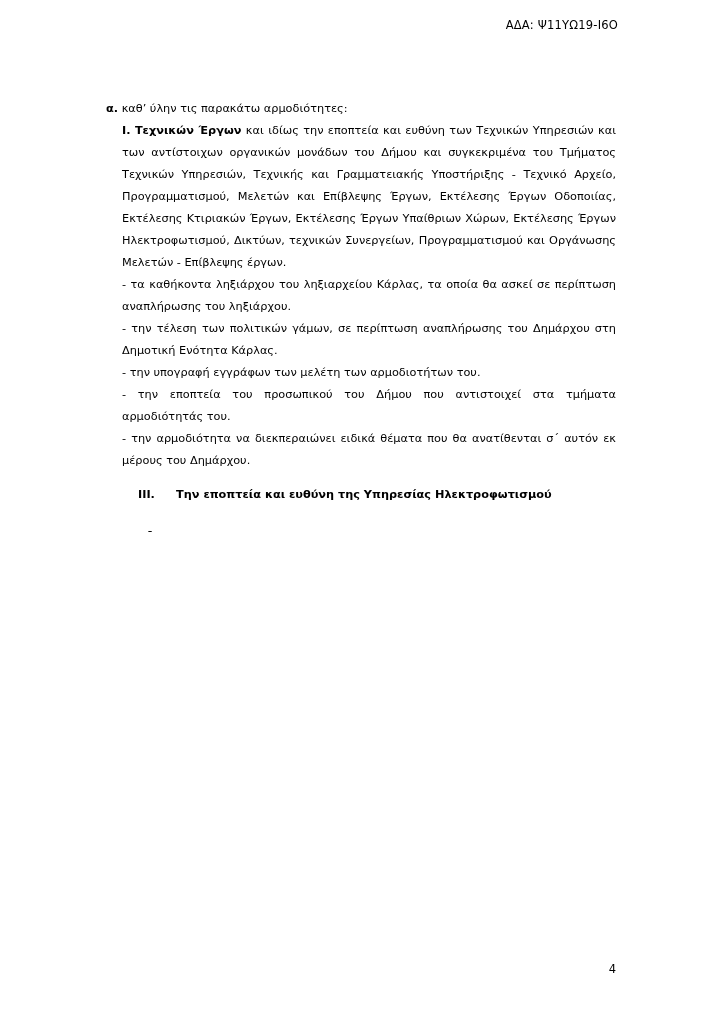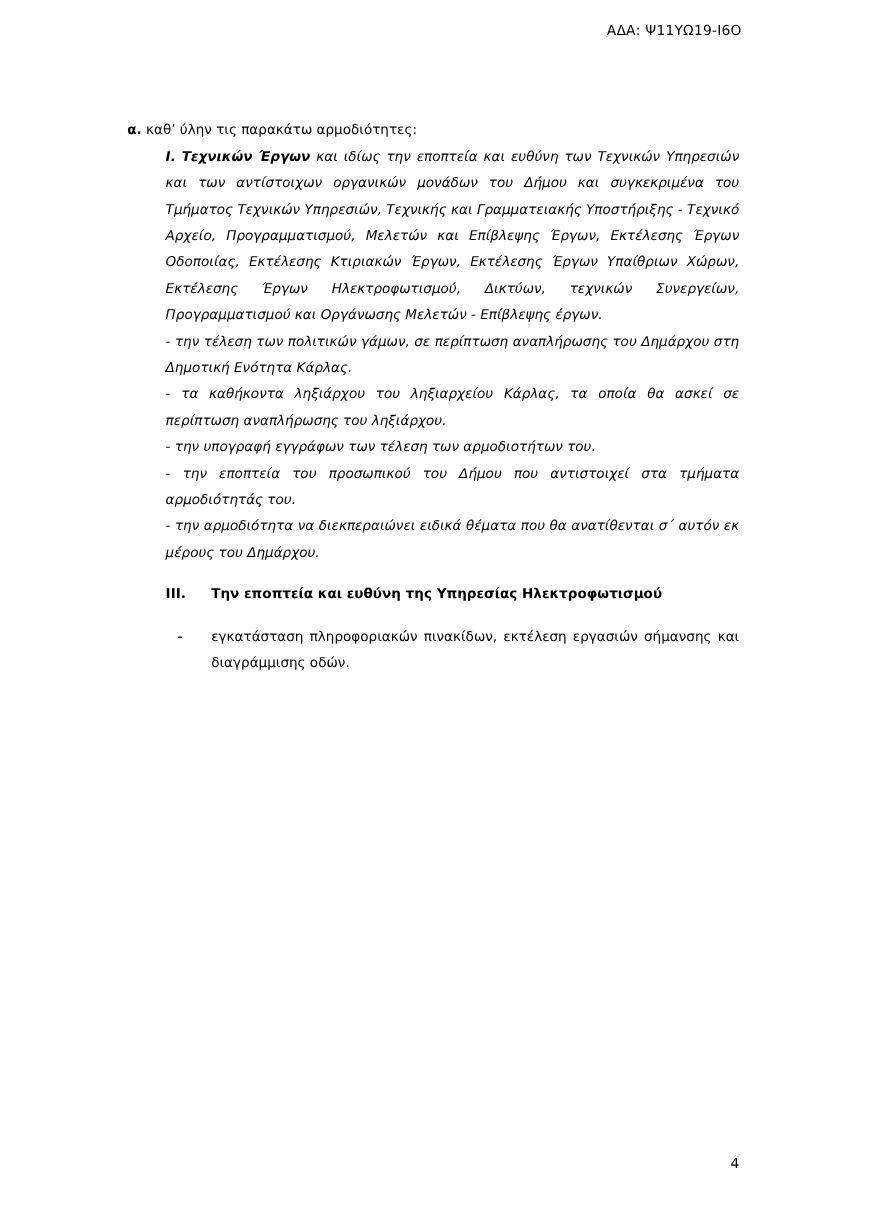--- a/index.html
+++ b/index.html
@@ -47,22 +47,21 @@
   .b { font-weight: bold; }
   .para-c {
     text-indent: 0;
     margin-bottom: 16px;
   }
   .para-c .tab-gap { display: inline-block; width: 42px; }
   .para-a {
     margin-bottom: 0;
   }
   .block-indent {
-    margin-left: 32px;
-    font-style: italic;
+    margin-left: 16px;
   }
   .roman-i-para {
     text-align: justify;
     margin-bottom: 0;
   }
   .dash-line {
     margin: 0;
     text-align: justify;
   }
   .section-iii {
@@ -121,38 +120,37 @@
     <p class="para-a">
       <span class="b">α.</span><span> καθ’ ύλην τις παρακάτω αρμοδιότητες:</span>
     </p>
 
     <div class="block-indent">
       <p class="roman-i-para">
         <span class="b">Ι.</span>
         <span class="b">Τεχνικών Έργων</span><span> και ιδίως την εποπτεία και ευθύνη των Τεχνικών Υπηρεσιών και των αντίστοιχων οργανικών μονάδων του Δήμου και συγκεκριμένα του Τμήματος Τεχνικών Υπηρεσιών, Τεχνικής και Γραμματειακής Υποστήριξης - Τεχνικό Αρχείο, Προγραμματισμού, Μελετών και Επίβλεψης Έργων, Εκτέλεσης Έργων Οδοποιίας, Εκτέλεσης Κτιριακών Έργων, Εκτέλεσης Έργων Υπαίθριων Χώρων, Εκτέλεσης Έργων Ηλεκτροφωτισμού, Δικτύων, τεχνικών Συνεργείων, Προγραμματισμού και Οργάνωσης Μελετών - Επίβλεψης έργων.</span>
       </p>
 
+      <p class="dash-line">- τα καθήκοντα ληξιάρχου του ληξιαρχείου Κάρλας, τα οποία θα ασκεί σε περίπτωση αναπλήρωσης του ληξιάρχου.</p>
       <p class="dash-line">- την τέλεση των πολιτικών γάμων, σε περίπτωση αναπλήρωσης του Δημάρχου στη Δημοτική Ενότητα Κάρλας.</p>
-      <p class="dash-line">- τα καθήκοντα ληξιάρχου του ληξιαρχείου Κάρλας, τα οποία θα ασκεί σε περίπτωση αναπλήρωσης του ληξιάρχου.</p>
-      <p class="dash-line">- την υπογραφή εγγράφων των τέλεση των αρμοδιοτήτων του.</p>
+      <p class="dash-line">- την υπογραφή εγγράφων των μελέτη των αρμοδιοτήτων του.</p>
       <p class="dash-line">- την εποπτεία του προσωπικού του Δήμου που αντιστοιχεί στα τμήματα αρμοδιότητάς του.</p>
       <p class="dash-line">- την αρμοδιότητα να διεκπεραιώνει ειδικά θέματα που θα ανατίθενται σ΄ αυτόν εκ μέρους του Δημάρχου.</p>
     </div>
 
     <div class="section-iii">
       <span class="num">ΙΙΙ.</span><span>Την εποπτεία και ευθύνη της Υπηρεσίας Ηλεκτροφωτισμού</span>
     </div>
 
     <ul class="bullets">
       <li>
         <span class="bullet-dash">-</span>
       </li>
       <li>
         <span class="bullet-dash">-</span>
-        <span>εγκατάσταση πληροφοριακών πινακίδων, εκτέλεση εργασιών σήμανσης και διαγράμμισης οδών.</span>
       </li>
     </ul>
 
   </div>
 
   <div class="page-number">4</div>
 
 </div>
 
 </body></html>

